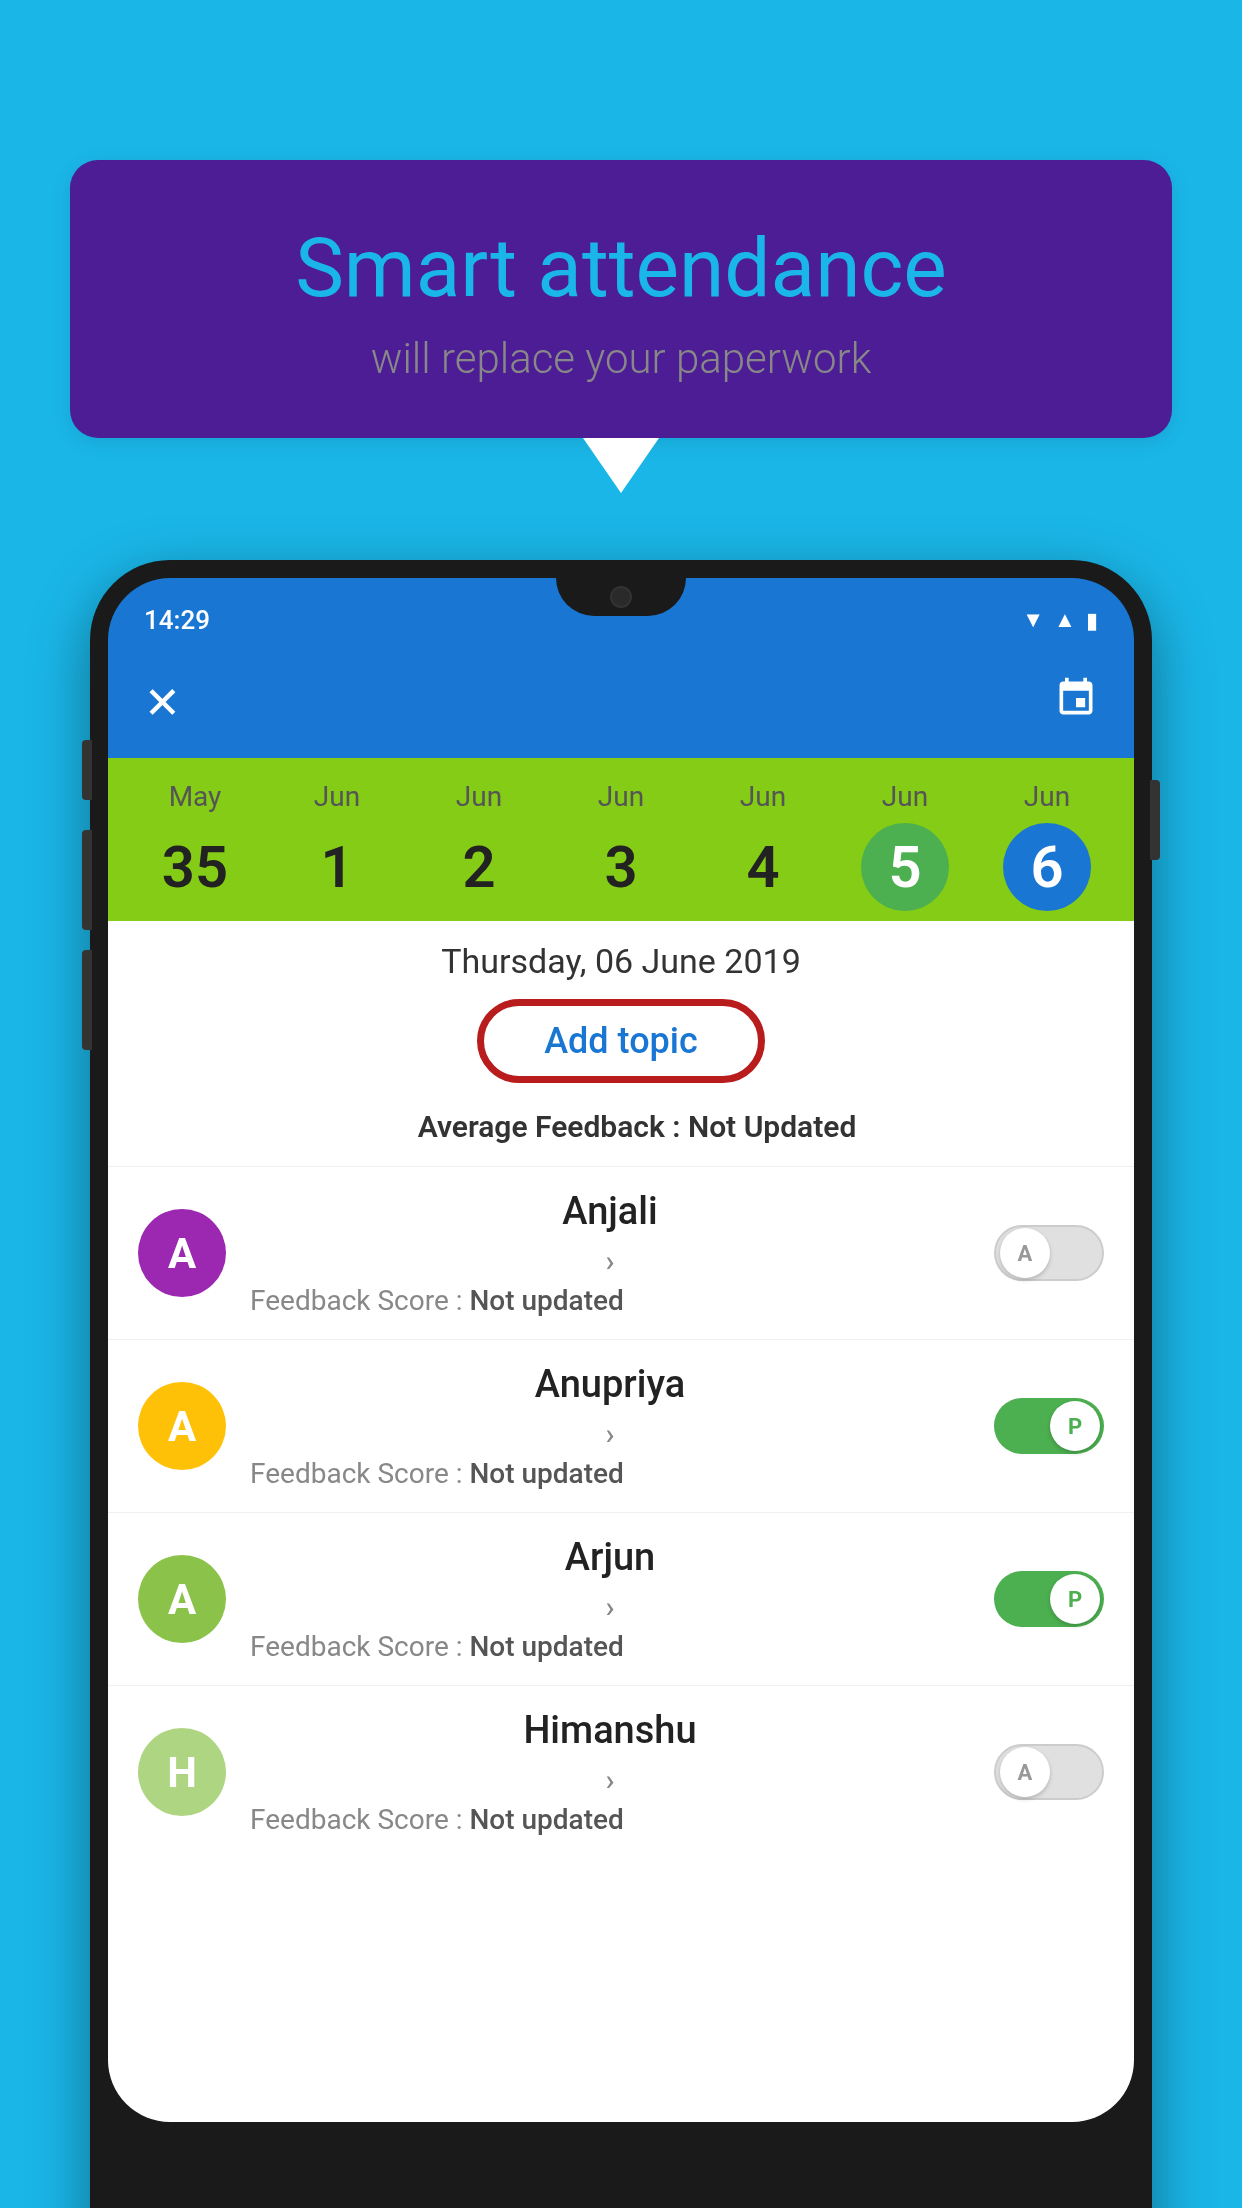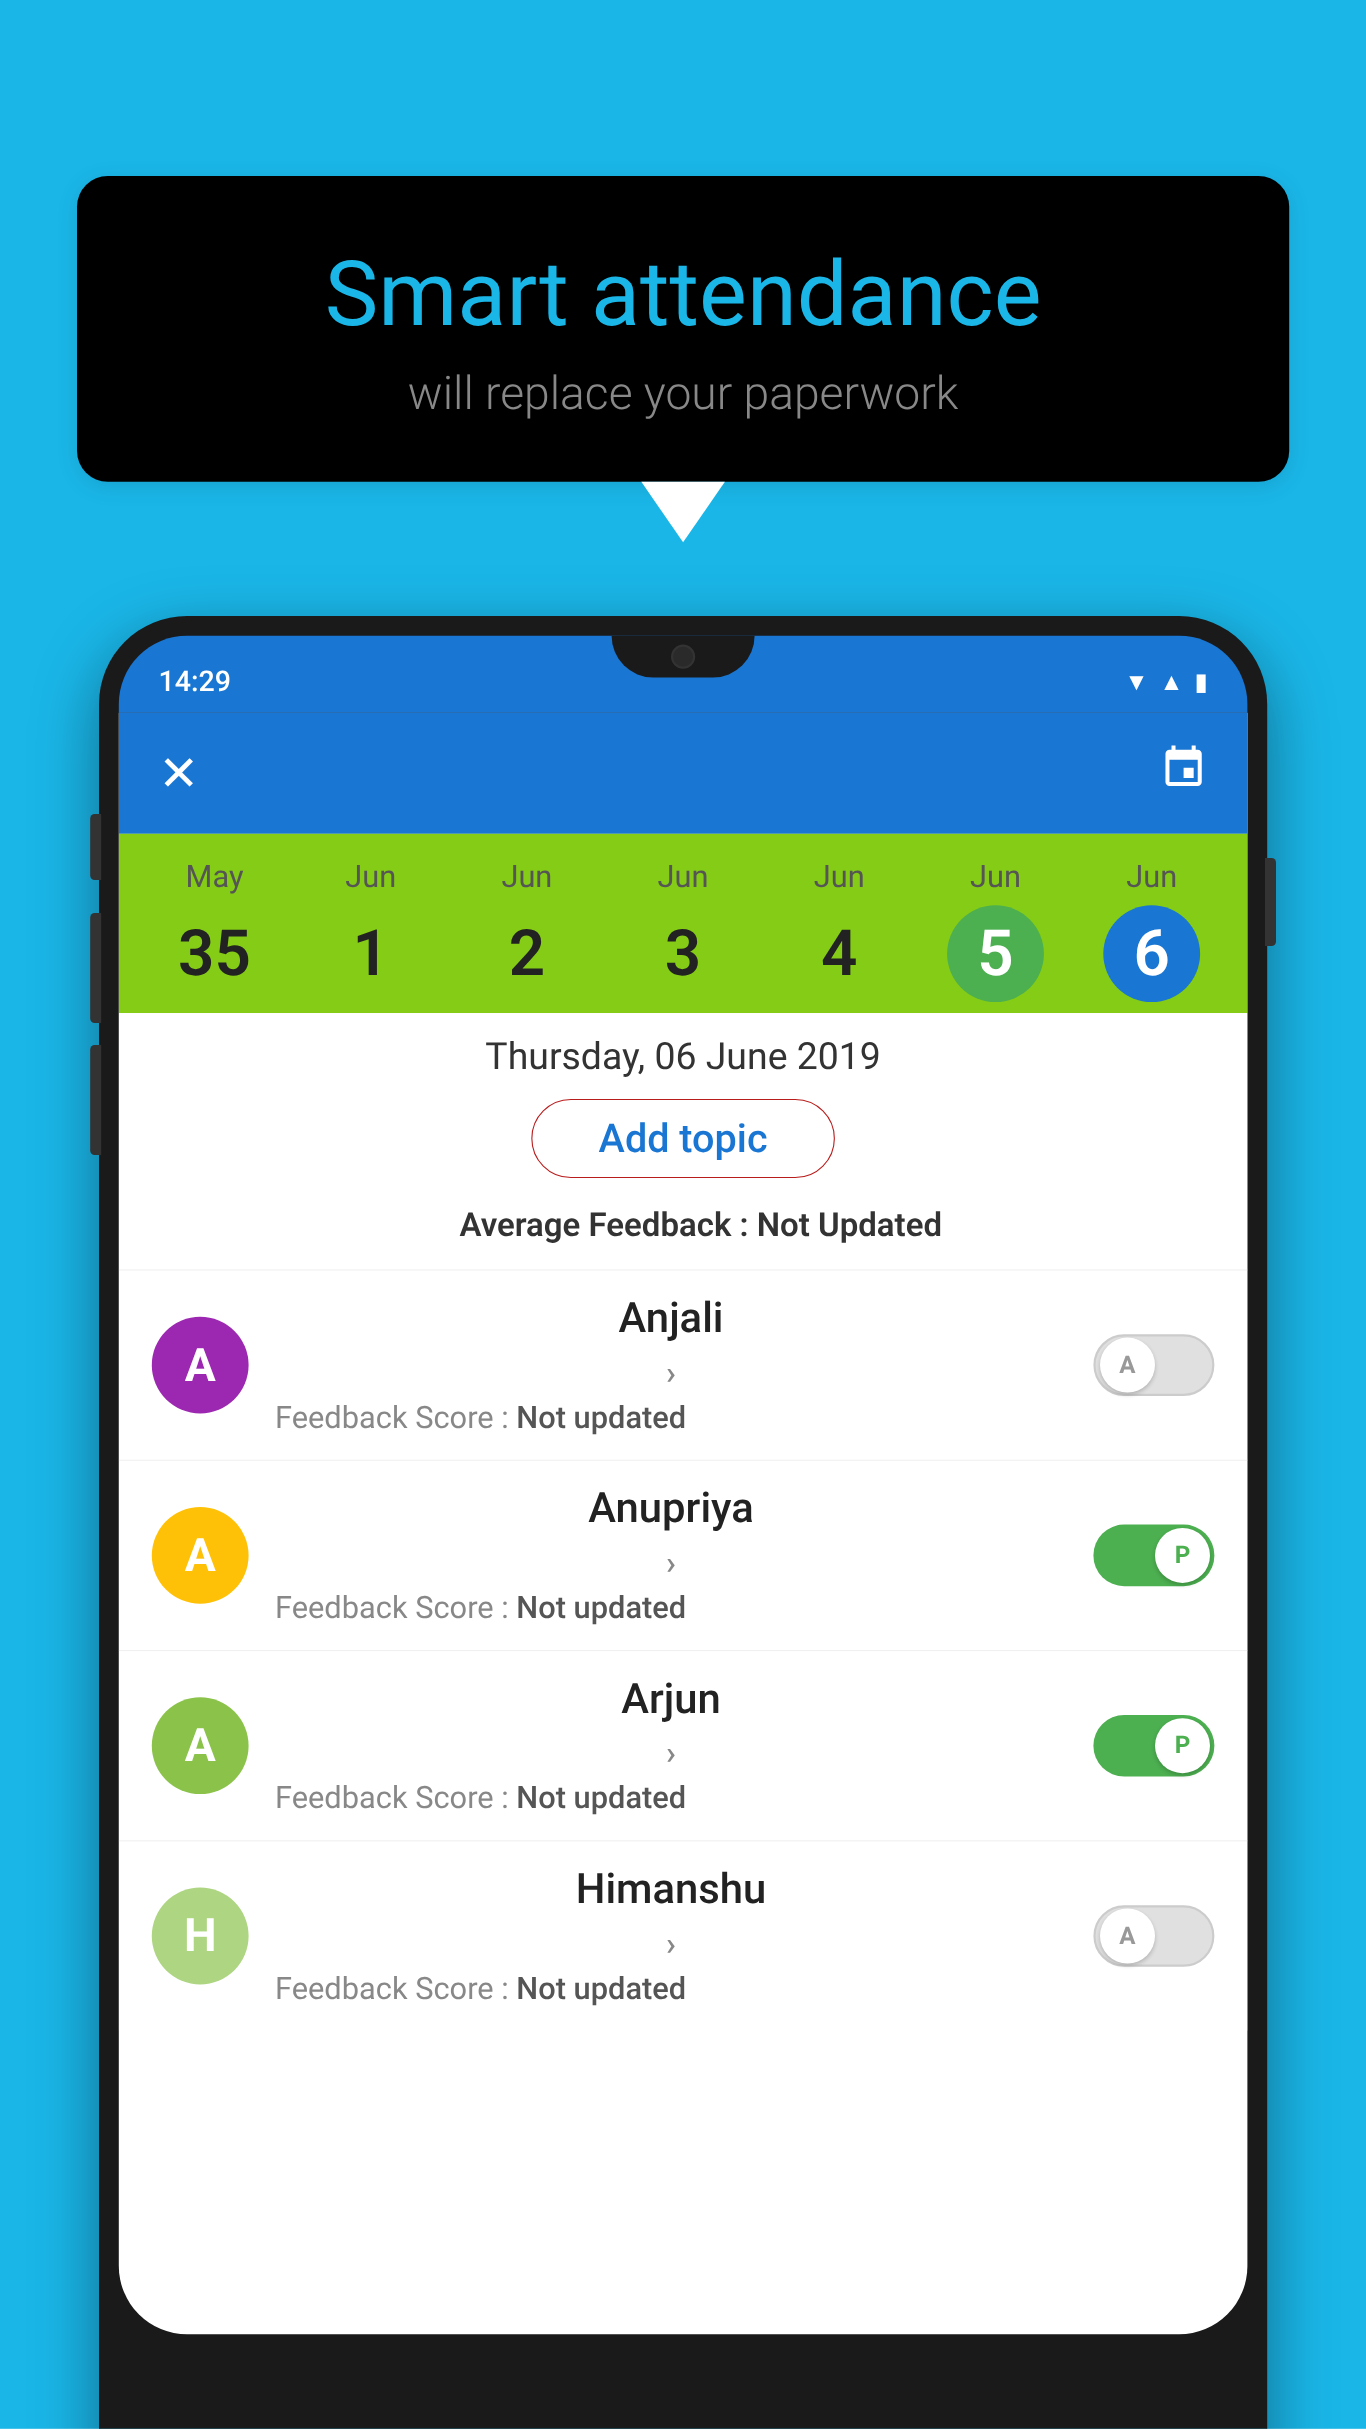--- a/index.html
+++ b/index.html
@@ -16,21 +16,21 @@
     .speech-bubble-wrapper {
       position: absolute;
       top: 160px;
       left: 70px;
       right: 70px;
       display: flex;
       flex-direction: column;
       align-items: center;
     }
     .speech-bubble {
-      background: #000000;
+      background: #4c1d95;
       border-radius: 28px;
       padding: 60px 60px 55px;
       width: 100%;
       text-align: center;
       box-shadow: 0 4px 20px rgba(0,0,0,0.1);
     }
     .speech-bubble-title {
       color: #1ab6e8;
       font-size: 82px;
       font-weight: 400;
@@ -211,21 +211,21 @@
       padding: 20px 0 10px;
       text-align: center;
     }
     .date-full {
       font-size: 34px;
       color: #333;
       margin-bottom: 18px;
     }
     .add-topic-btn {
       display: inline-block;
-      border: 1px solid #b91c1c;
+      border: 7px solid #b91c1c;
       border-radius: 50px;
       padding: 14px 60px;
       color: #1976d2;
       font-size: 36px;
       font-weight: 500;
       margin-bottom: 18px;
     }
     .avg-feedback {
       font-size: 30px;
       color: #666;

